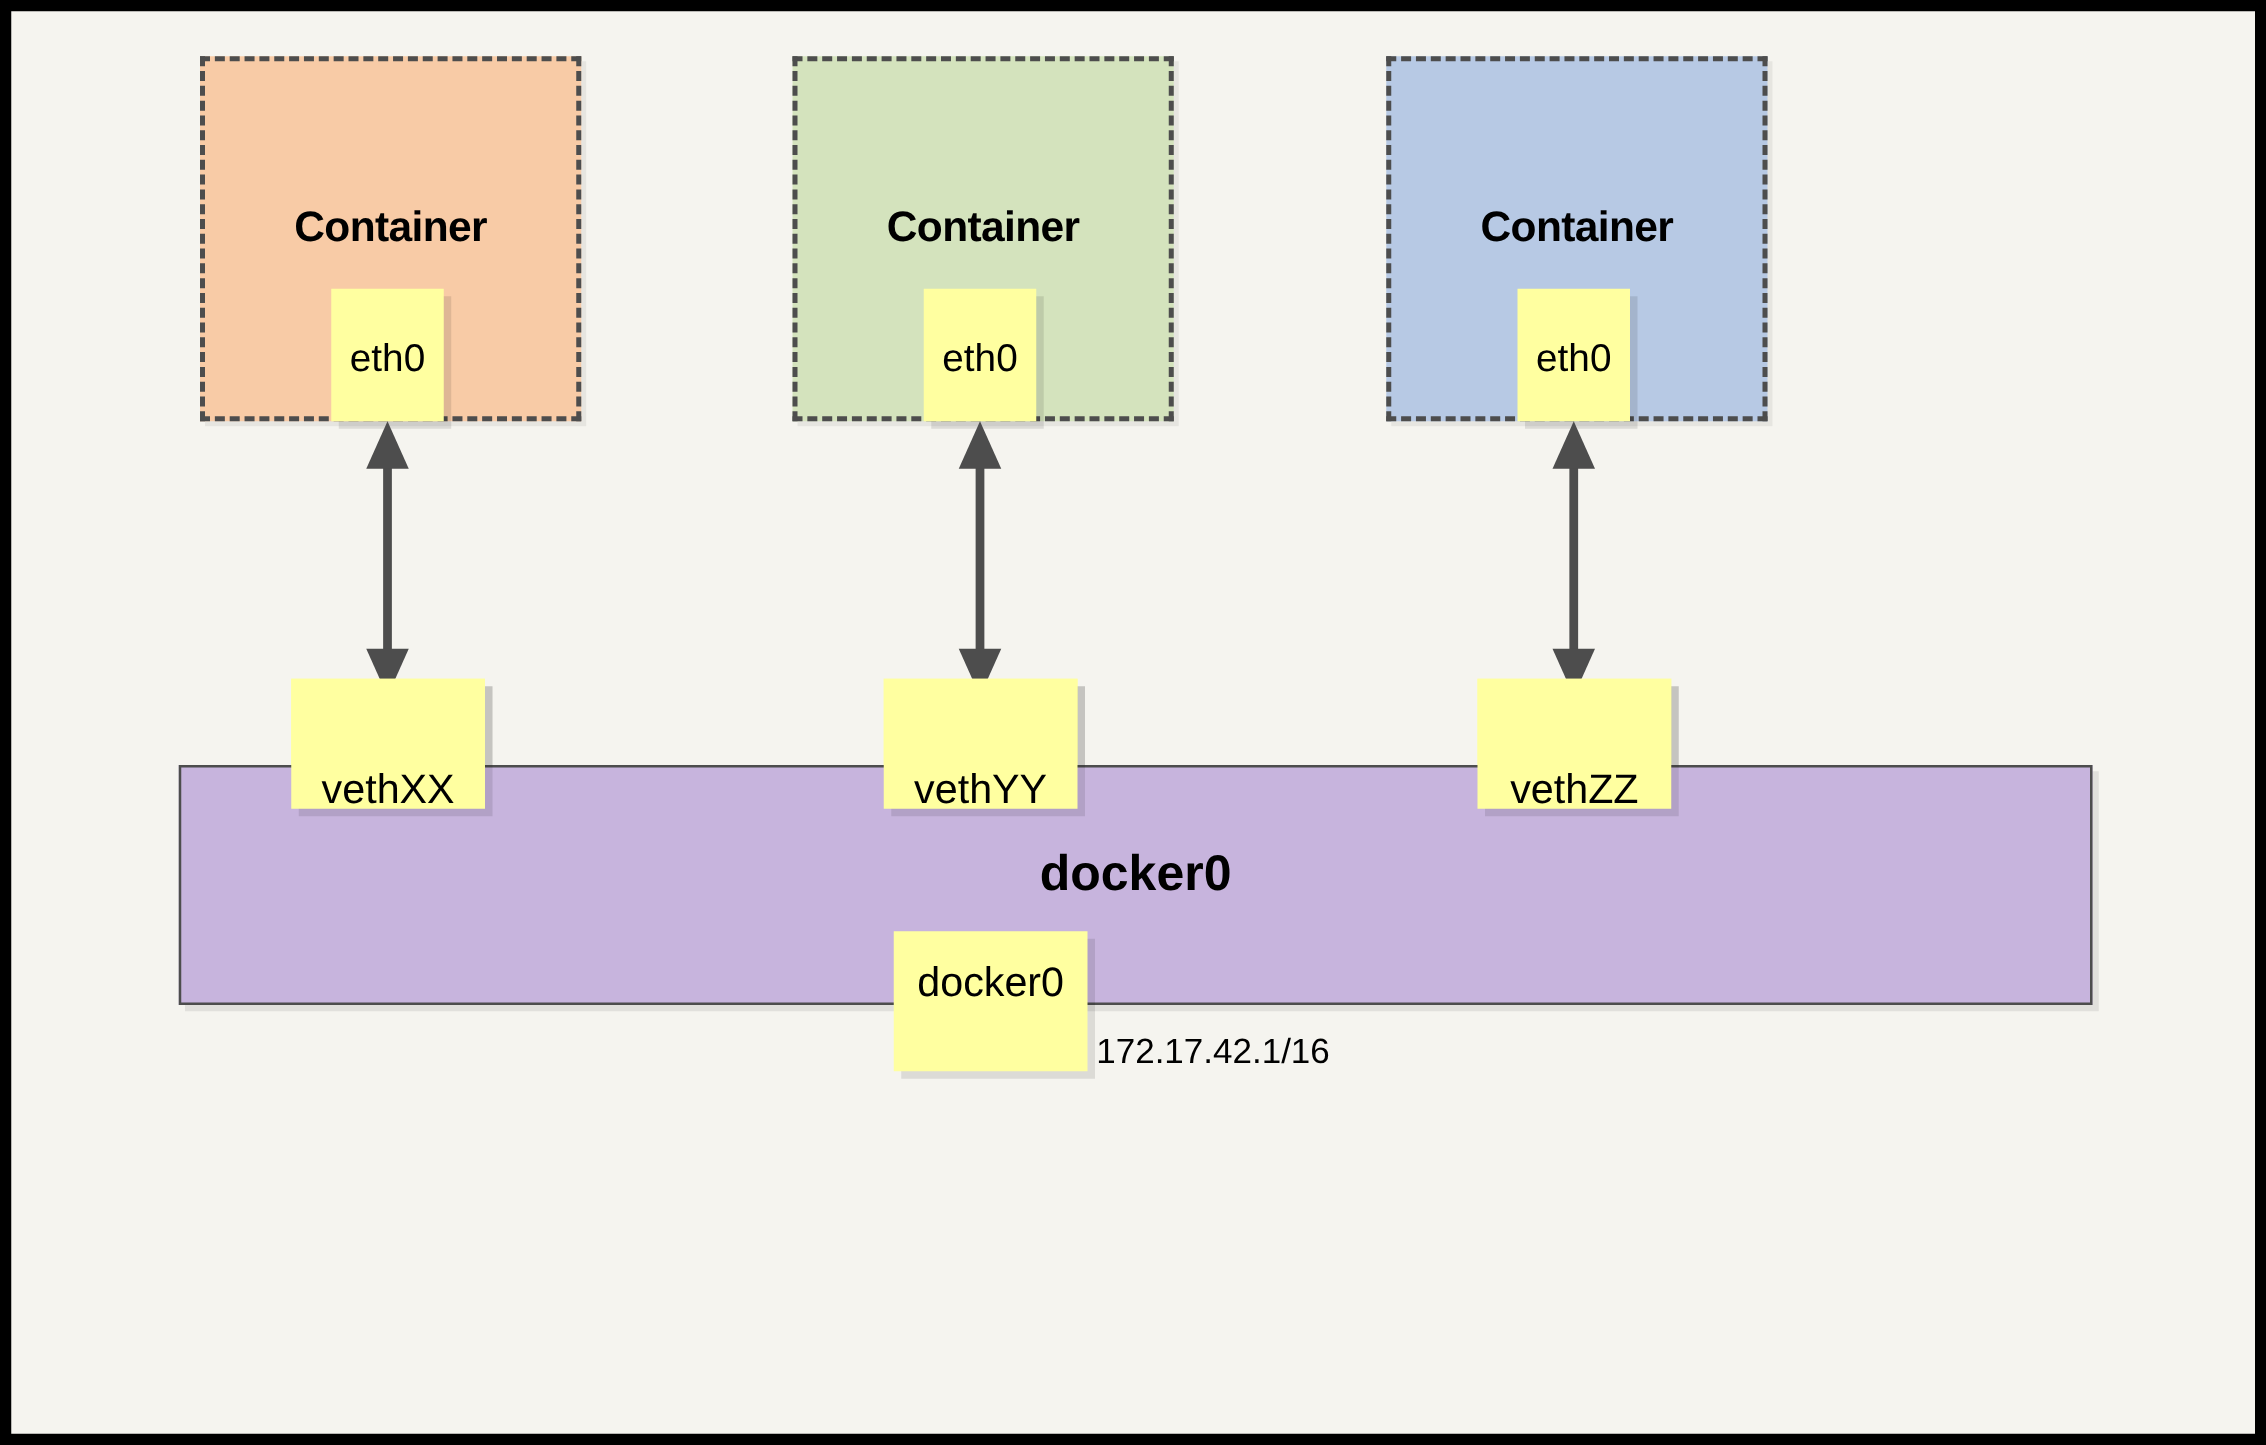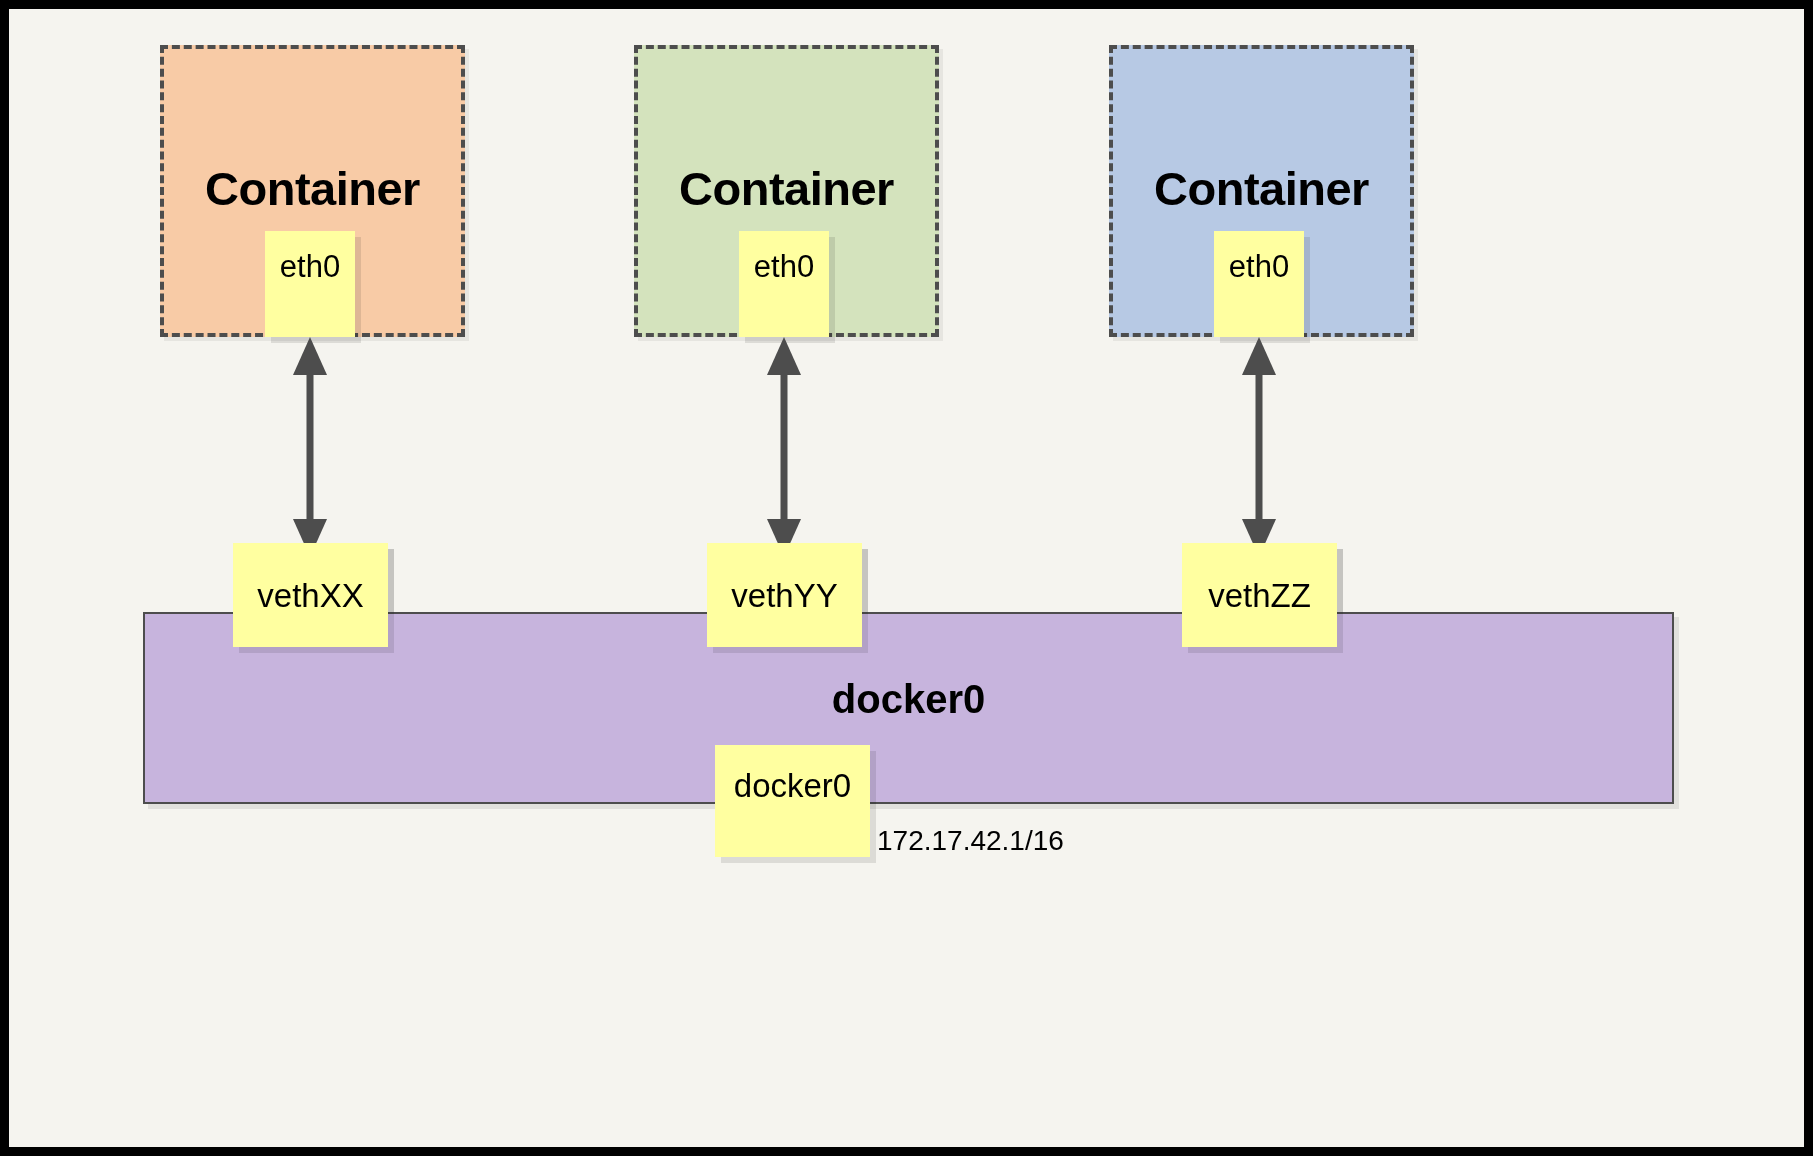--- a/index.html
+++ b/index.html
@@ -33,47 +33,47 @@
     box-sizing: border-box;
     border: 4px dashed #4d4d4d;
     box-shadow: 4px 4px 0 0 rgba(0,0,0,0.06);
   }
   .container-title {
     position: absolute;
     left: 0;
     right: 0;
     top: 116px;
     text-align: center;
-    font-size: 47px;
+    font-size: 34px;
     font-weight: bold;
     color: #000000;
     letter-spacing: -0.5px;
     line-height: 1;
   }
 
   
   .note {
     position: absolute;
     background: #ffffa0;
     box-sizing: border-box;
     box-shadow: 6px 6px 0 0 rgba(0,0,0,0.10);
     color: #000000;
     display: flex;
-    align-items: center;
+    align-items: flex-end;
     justify-content: center;
     font-size: 32px;
     font-weight: normal;
     line-height: 1;
   }
   .note.eth0 {
     width: 90px;
     font-size: 31px;
     justify-content: center;
     align-items: flex-start;
-    padding-top: 20px;
+    padding-top: 40px;
   }
   .note.veth {
     width: 155px;
     height: 104px;
     font-size: 33px;
   }
 
   
   #bridge {
     position: absolute;

